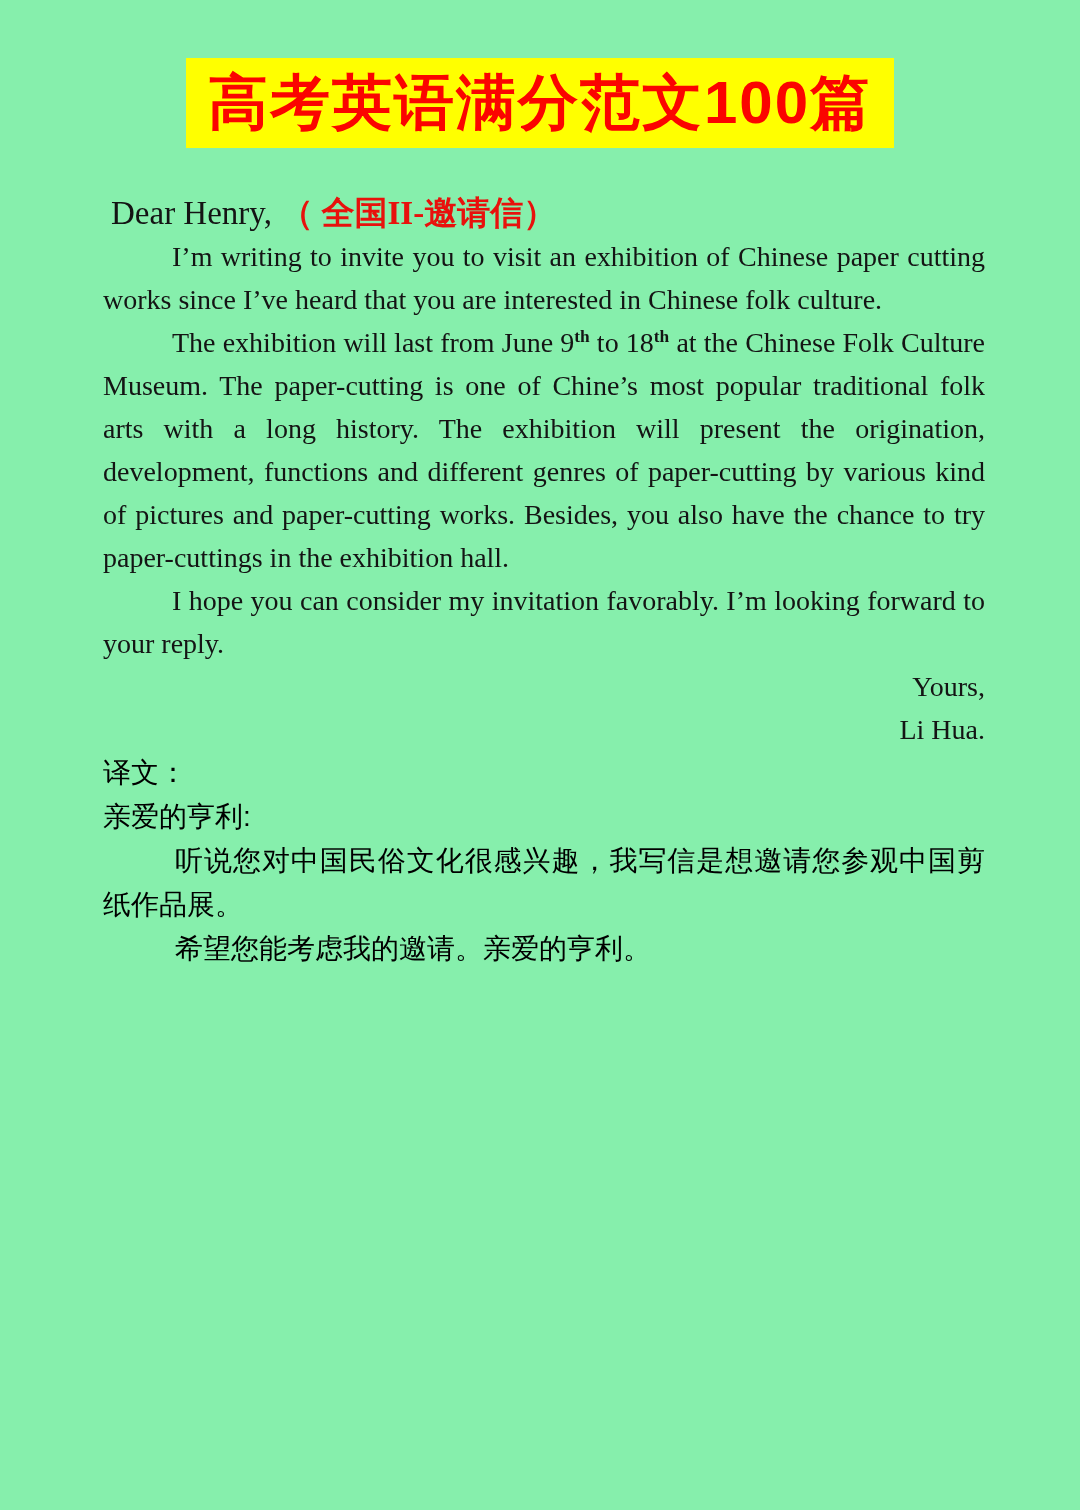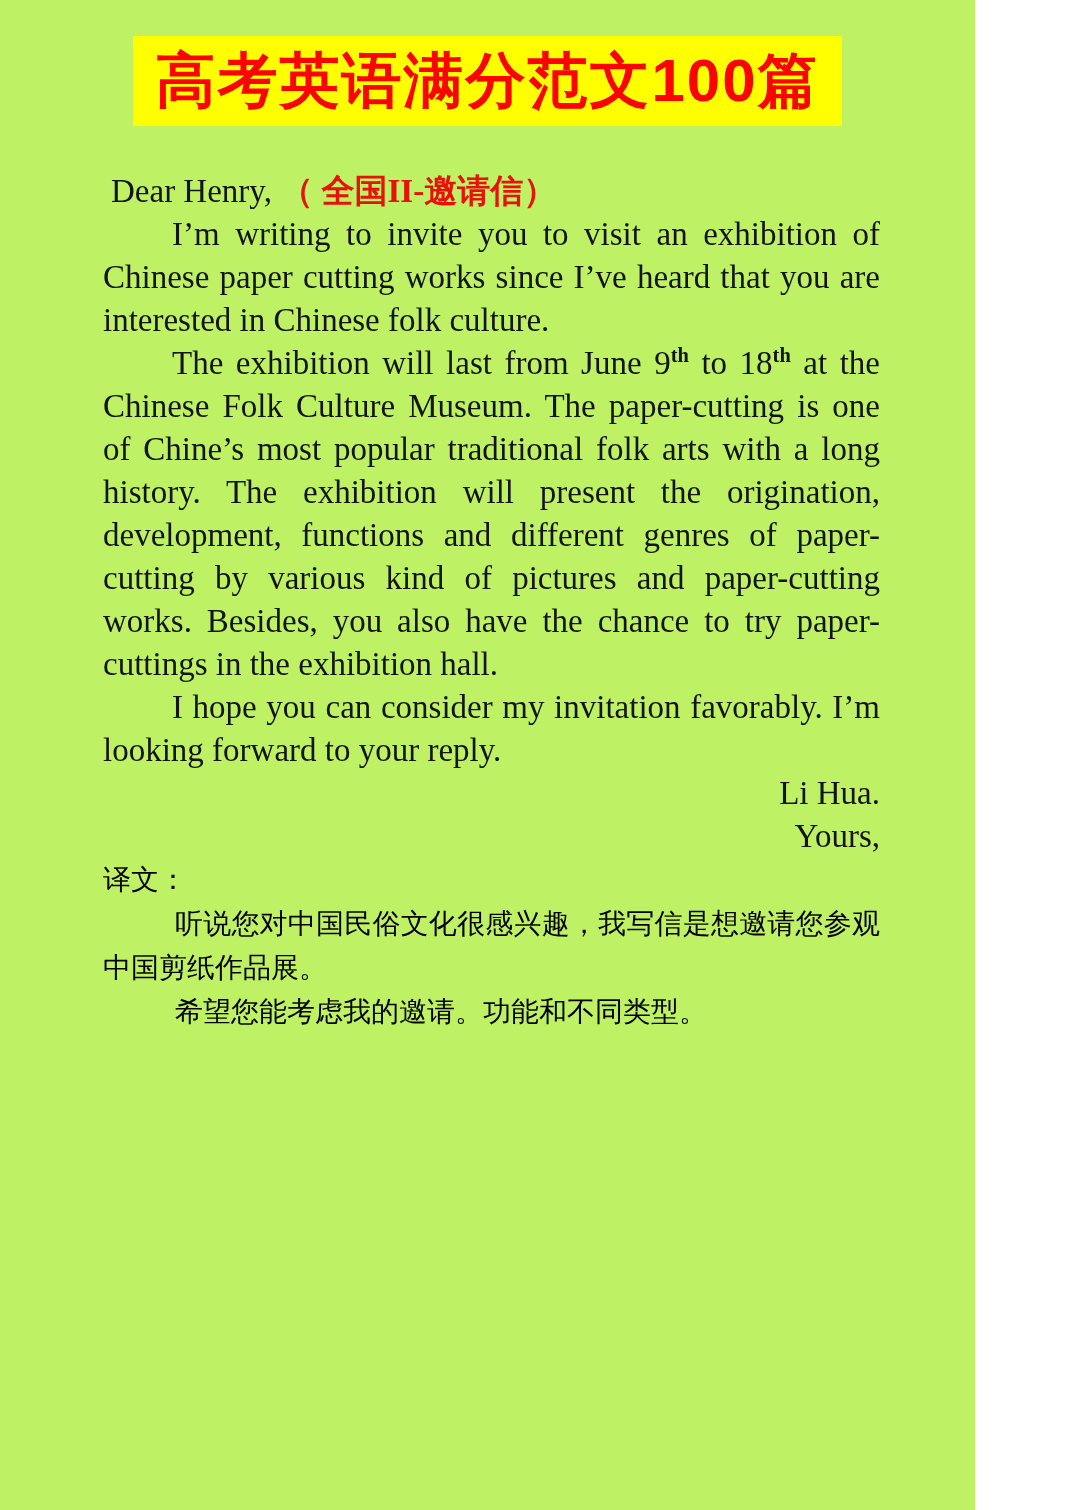--- a/index.html
+++ b/index.html
@@ -9,25 +9,25 @@
     --ink:#141414;
   }
   html,body{margin:0;padding:0;background:#ffffff;}
   body{
     width:1080px;
     min-height:1510px;
     font-family:"Liberation Serif", serif;
     color:var(--ink);
   }
   .page{
-    width:975px;
+    width:1080px;
     min-height:1510px;
-    background:#bef264;
+    background:#86efac;
     box-sizing:border-box;
-    padding-top:36px;
+    padding-top:58px;
   }
   .title-row{
     text-align:center;
     margin:0 0 44px 0;
   }
   .title{
     display:inline-block;
     background:var(--highlight-yellow);
     color:var(--title-red);
     font-family:"Liberation Sans", sans-serif;
@@ -35,21 +35,21 @@
     font-size:60px;
     line-height:90px;
     padding:0 22px;
     letter-spacing:2px;
   }
   .content{
     margin:17px 95px 0 103px; 
   }
   .en{
     font-family:"Liberation Serif", serif;
-    font-size:33px;
+    font-size:28px;
     line-height:43px;
     color:var(--ink);
   }
   .salutation-row{
     font-size:33px;
     line-height:43px;
     padding-left:8px;
     white-space:nowrap;
   }
   .tag{
@@ -99,25 +99,26 @@
       <span>Dear Henry,</span>
       <span class="tag">（ 全国II-邀请信）</span>
     </div>
 
     <div>
         <p class="para en">I’m writing to invite you to visit an exhibition of Chinese paper cutting works since I’ve heard that you are interested in Chinese folk culture.</p>
         <p class="para en">The exhibition will last from June 9<sup>th</sup> to 18<sup>th</sup> at the Chinese Folk Culture Museum. The paper-cutting is one of Chine’s most popular traditional folk arts with a long history. The exhibition will present the origination, development, functions and different genres of paper-cutting by various kind of pictures and paper-cutting works. Besides, you also have the chance to try paper-cuttings in the exhibition hall.</p>
         <p class="para en">I hope you can consider my invitation favorably. I’m looking forward to your reply.</p>
       </div>
 
+    <div class="right en">Yours,</div>
     <div class="right en">Li Hua.</div>
-    <div class="right en">Yours,</div>
 
     <div class="zh">译文：</div>
+    <div class="zh">亲爱的亨利:</div>
 
     <div>
         <p class="para zh">听说您对中国民俗文化很感兴趣，我写信是想邀请您参观中国剪纸作品展。</p>
-        <p class="para zh">希望您能考虑我的邀请。功能和不同类型。</p>
+        <p class="para zh">希望您能考虑我的邀请。亲爱的亨利。</p>
       </div>
 
 
   </div>
 </div>
 
 </body></html>

